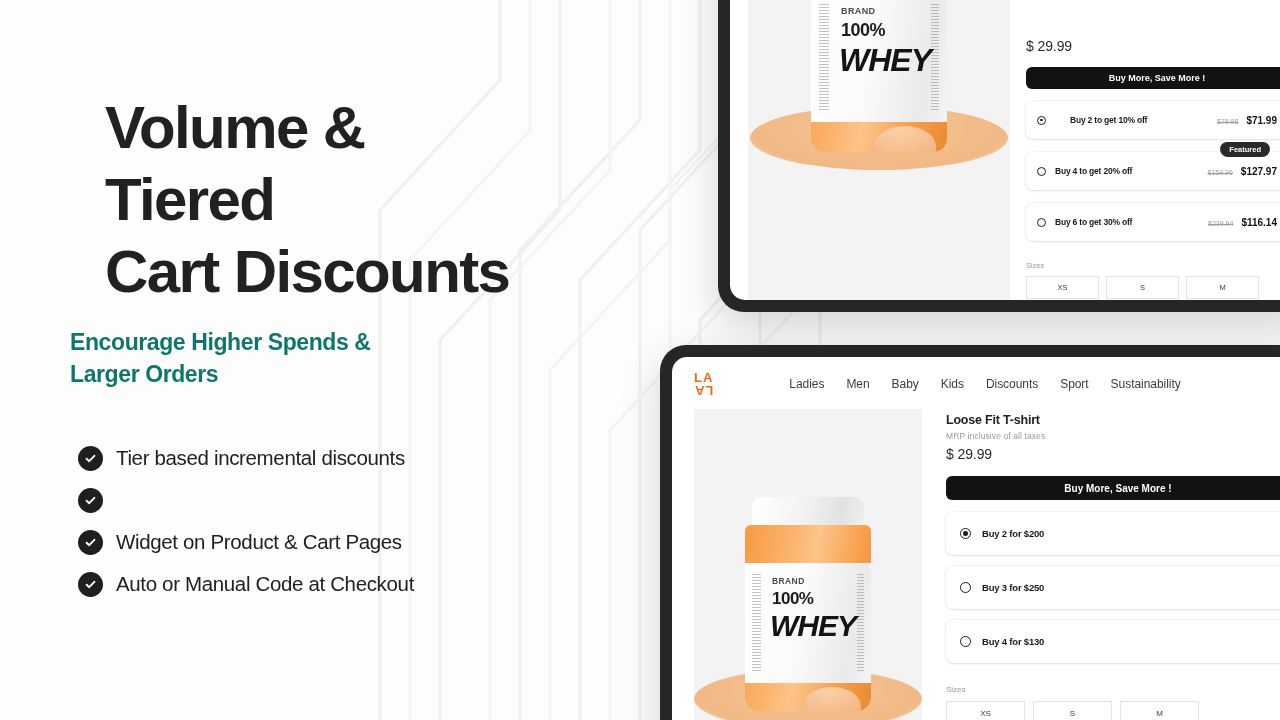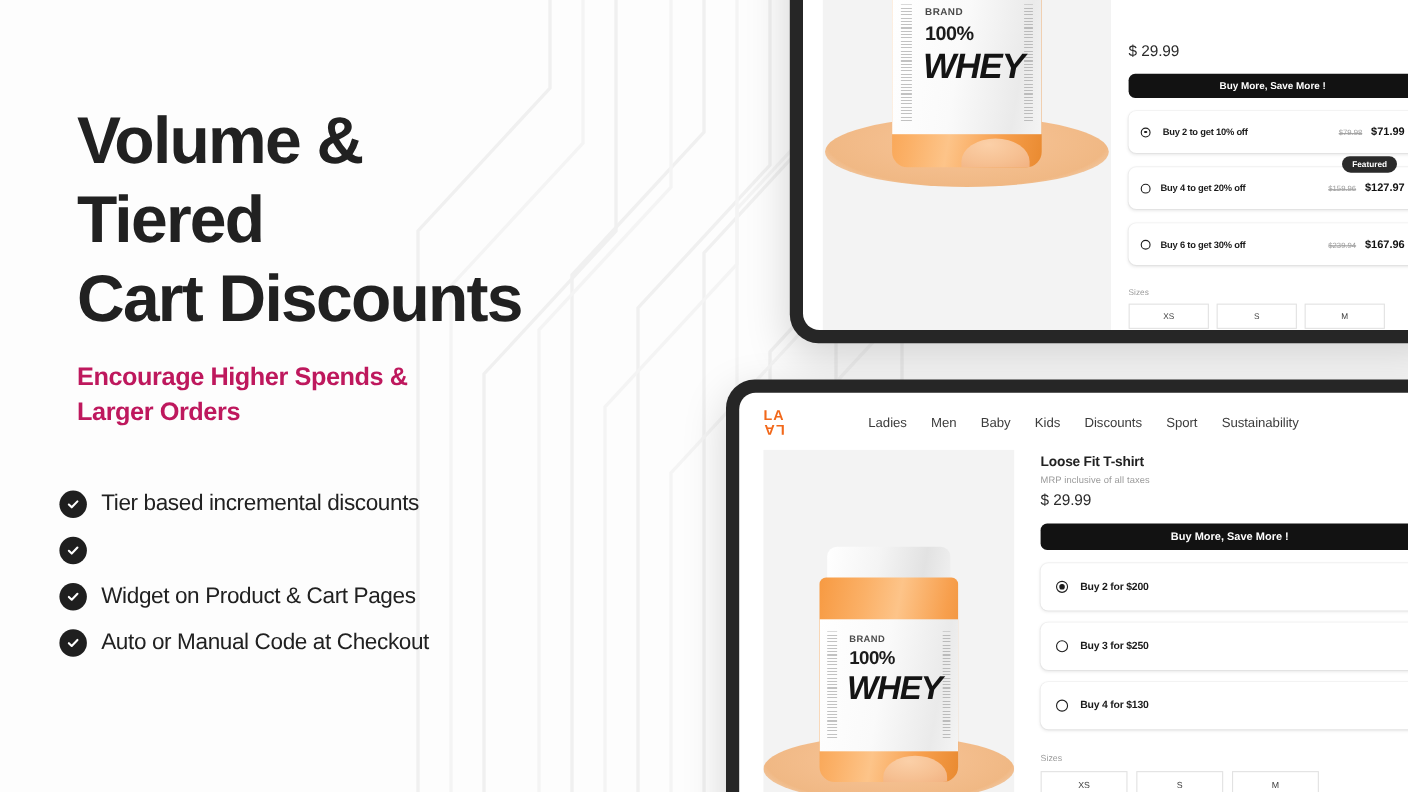--- a/index.html
+++ b/index.html
@@ -12,28 +12,28 @@
   }
   #stage { position: relative; width: 1280px; height: 720px; background: #fdfdfd; overflow: hidden; }
 
   
   #bg-pattern { position: absolute; inset: 0; z-index: 0; pointer-events: none; }
 
   
   .hero { position: absolute; left: 70px; top: 92px; width: 470px; z-index: 5; }
   .hero h1 {
     font-size: 60px; line-height: 72px; font-weight: 700;
-    letter-spacing: -1.6px; color: #212121; white-space: pre-line;
+    letter-spacing: -1.6px; color: #212121; white-space: pre-line; margin-left: 35px;
   }
   .hero .sub {
     margin-top: 18px;
     font-size: 23px; line-height: 32px; font-weight: 700;
-    letter-spacing: -0.4px; color: #be185d; white-space: pre-line;
-  }
-  .features { position: absolute; left: 54px; top: 437px; z-index: 5; }
+    letter-spacing: -0.4px; color: #0f766e; white-space: pre-line;
+  }
+  .features { position: absolute; left: 78px; top: 437px; z-index: 5; }
   .feat-row { display: flex; align-items: center; gap: 13px; height: 42px; }
   .feat-check {
     width: 25px; height: 25px; border-radius: 50%;
     background: #1f1f1f; flex: 0 0 25px;
     display: flex; align-items: center; justify-content: center;
   }
   .feat-check svg { display: block; }
   .feat-label {
     font-size: 20.5px; font-weight: 400; color: #212121; letter-spacing: -0.35px;
   }
@@ -260,41 +260,41 @@
       </div>
 
       <div class="pdp-pane">
         <div class="pdp-price" style="margin-top:238px;">$ 29.99</div>
 
         <div class="bmsm-btn" style="margin-top:13px; height:22px; font-size:9px;">Buy More, Save More !</div>
 
         <div class="offers" id="offers-top" style="margin-top:12px; gap:13px;">
             <div class="offer" style="height: 38px; padding: 0px 11px;">
               <span class="radio on" style="width: 9px; height: 9px;"></span>
-              <span class="offer-label" style="font-size: 8.5px; margin-left: 11px;">Buy 2 to get 10% off</span>
+              <span class="offer-label" style="font-size: 8.5px; margin-left: 24px;">Buy 2 to get 10% off</span>
               <span class="offer-prices">
                 <span class="price-old" style="font-size: 7px;">$79.98</span>
                 <span class="price-new" style="font-size: 10px;">$71.99</span>
               </span>
             </div>
             <div class="offer" style="height: 38px; padding: 0px 11px; overflow: visible;">
               <span class="radio" style="width: 9px; height: 9px;"></span>
               <span class="offer-label" style="font-size: 8.5px; margin-left: 9px;">Buy 4 to get 20% off</span>
               <span class="offer-prices">
                 <span class="price-old" style="font-size: 7px;">$159.96</span>
                 <span class="price-new" style="font-size: 10px;">$127.97</span>
               </span>
               <span class="featured-badge" style="top: -10px; right: 18px; font-size: 7.5px; padding: 3px 9px;">Featured</span>
             </div>
             <div class="offer" style="height: 38px; padding: 0px 11px;">
               <span class="radio" style="width: 9px; height: 9px;"></span>
               <span class="offer-label" style="font-size: 8.5px; margin-left: 9px;">Buy 6 to get 30% off</span>
               <span class="offer-prices">
                 <span class="price-old" style="font-size: 7px;">$239.94</span>
-                <span class="price-new" style="font-size: 10px;">$167.96</span>
+                <span class="price-new" style="font-size: 10px;">$116.14</span>
               </span>
             </div>
           </div>
 
         <div class="sizes-label" style="margin-top:20px; font-size:7.5px;">Sizes</div>
         <div class="size-grid" id="sizes-top" style="margin-top:6px; gap:7px;">
             <div class="size-cell" style="width: 73px; height: 23px; font-size: 7.5px;">
               <span>XS</span>
             </div>
             <div class="size-cell" style="width: 73px; height: 23px; font-size: 7.5px;">

